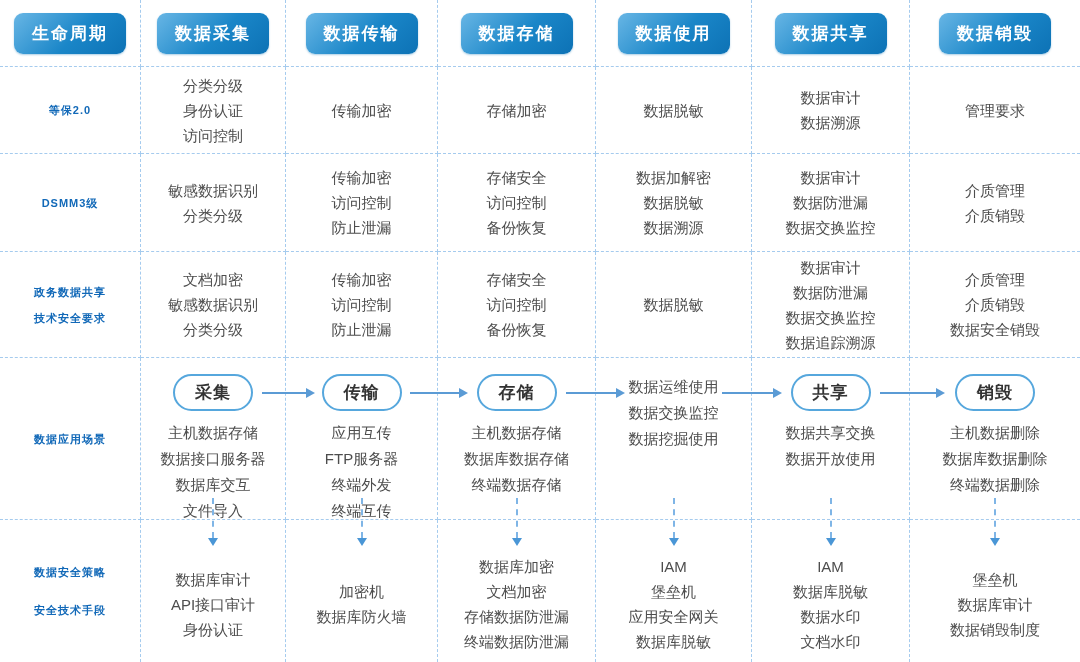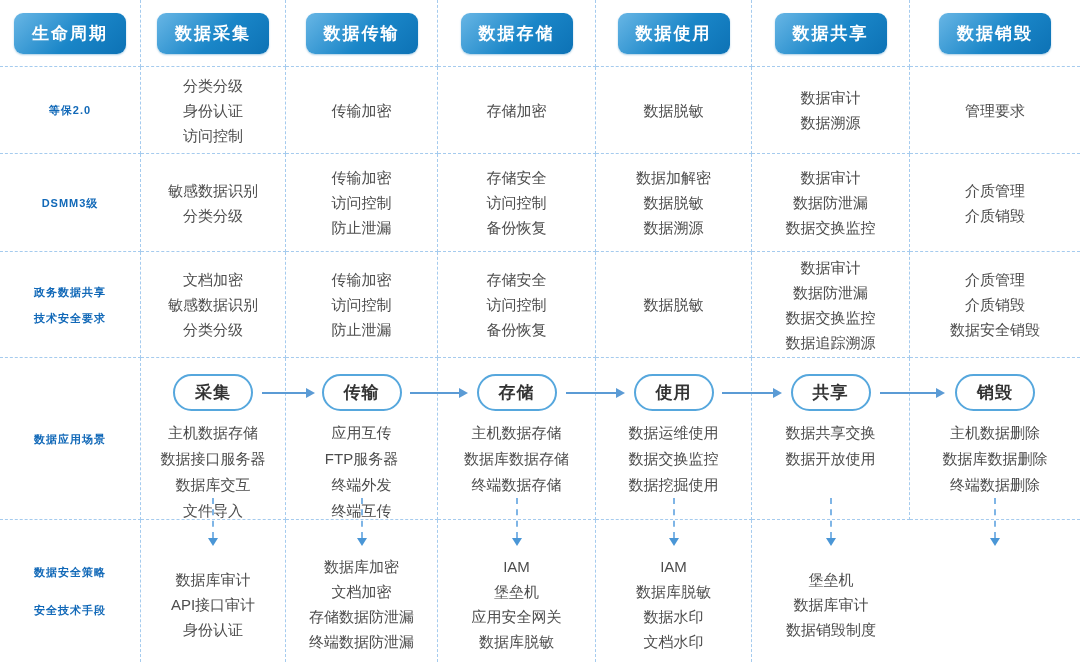--- a/index.html
+++ b/index.html
@@ -230,21 +230,20 @@
       </div>
       <div class="cell br bb scenario-cell">
         <div class="oval">存储</div>
         <div>
           <div class="scenario-line">主机数据存储</div>
           <div class="scenario-line">数据库数据存储</div>
           <div class="scenario-line">终端数据存储</div>
         </div>
       </div>
       <div class="cell br bb scenario-cell">
-        <div class="oval">使用</div>
         <div>
           <div class="scenario-line">数据运维使用</div>
           <div class="scenario-line">数据交换监控</div>
           <div class="scenario-line">数据挖掘使用</div>
         </div>
       </div>
       <div class="cell br bb scenario-cell">
         <div class="oval">共享</div>
         <div>
           <div class="scenario-line">数据共享交换</div>
@@ -262,20 +261,24 @@
       <div class="cell br">
         <div class="row-label wide">
           <div>数据安全策略</div>
           <div>安全技术手段</div>
         </div>
       </div>
       <div class="cell br security-cell">
         <div class="body-line">数据库审计</div>
         <div class="body-line">API接口审计</div>
         <div class="body-line">身份认证</div>
+      </div>
+      <div class="cell br security-cell">
+        <div class="body-line">加密机</div>
+        <div class="body-line">数据库防火墙</div>
       </div>
       <div class="cell br security-cell">
         <div class="body-line">数据库加密</div>
         <div class="body-line">文档加密</div>
         <div class="body-line">存储数据防泄漏</div>
         <div class="body-line">终端数据防泄漏</div>
       </div>
       <div class="cell br security-cell">
         <div class="body-line">IAM</div>
         <div class="body-line">堡垒机</div>

